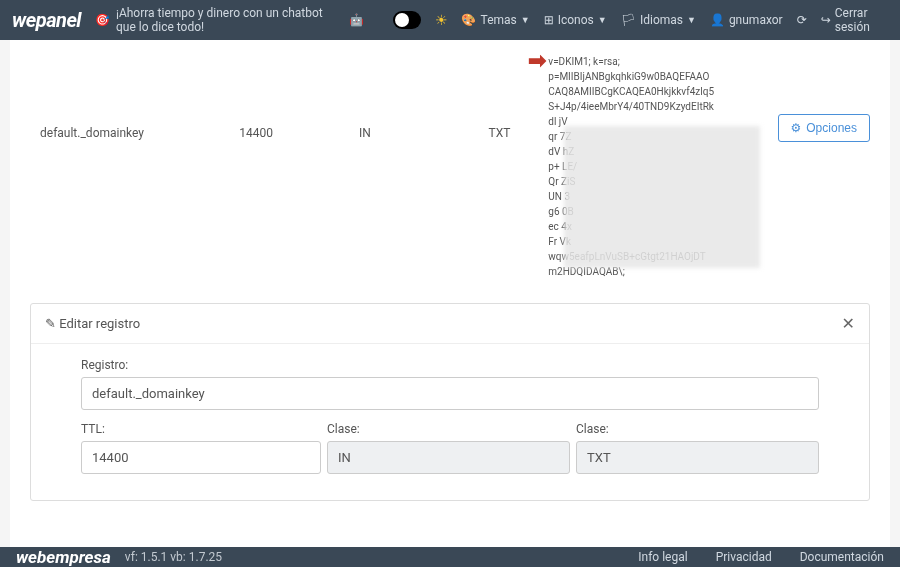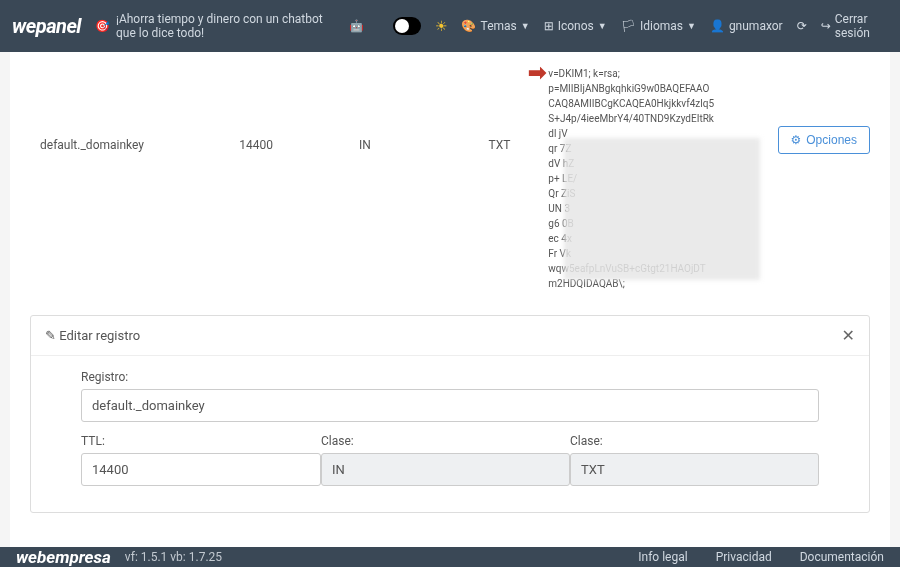--- a/index.html
+++ b/index.html
@@ -11,21 +11,21 @@
       width: 900px;
       height: 567px;
       overflow: hidden;
       display: flex;
       flex-direction: column;
     }
     
     .topbar {
       background: #3a4856;
       color: #fff;
-      height: 52px;
+      height: 40px;
       display: flex;
       align-items: center;
       padding: 0 12px;
       gap: 14px;
     }
     .logo {
       font-size: 20px;
       font-weight: 700;
       color: #fff;
       font-style: italic;
@@ -138,21 +138,21 @@
       color: #555;
     }
     .edit-header .close {
       margin-left: auto;
       font-size: 16px;
       color: #666;
       cursor: pointer;
     }
     .edit-body { padding: 14px 50px; position: relative; }
     .form-row { margin-bottom: 12px; }
-    .form-row-split { display: flex; gap: 0; }
+    .form-row-split { display: flex; gap: 6px; }
     .form-col { flex: 1; }
     .form-col-sm { width: 240px; }
     .label {
       font-size: 12px;
       color: #555;
       margin-bottom: 5px;
       display: block;
     }
     .text-input {
       width: 100%;

